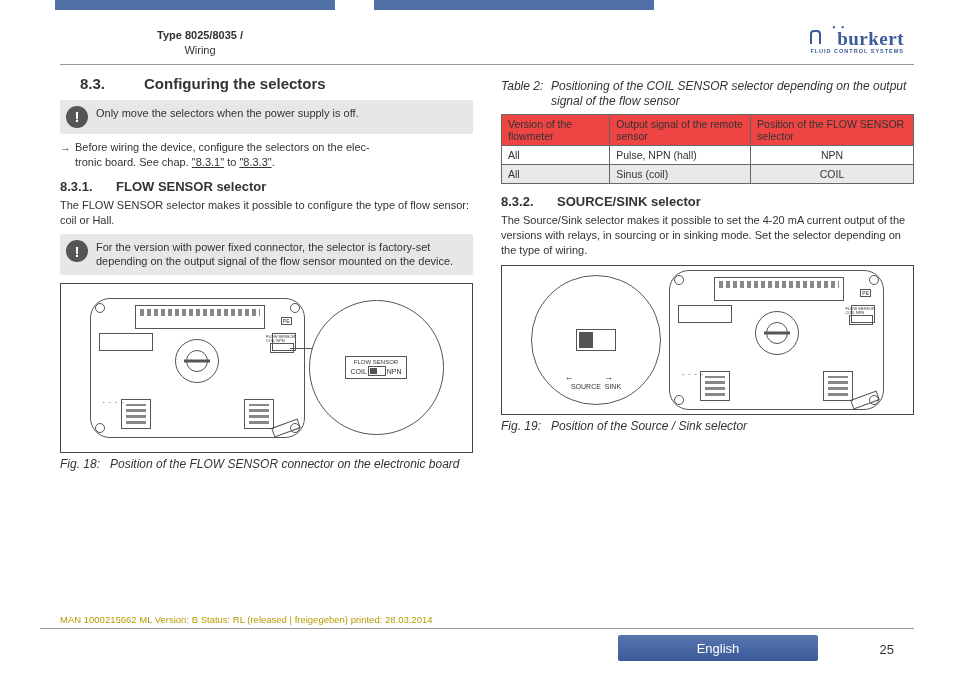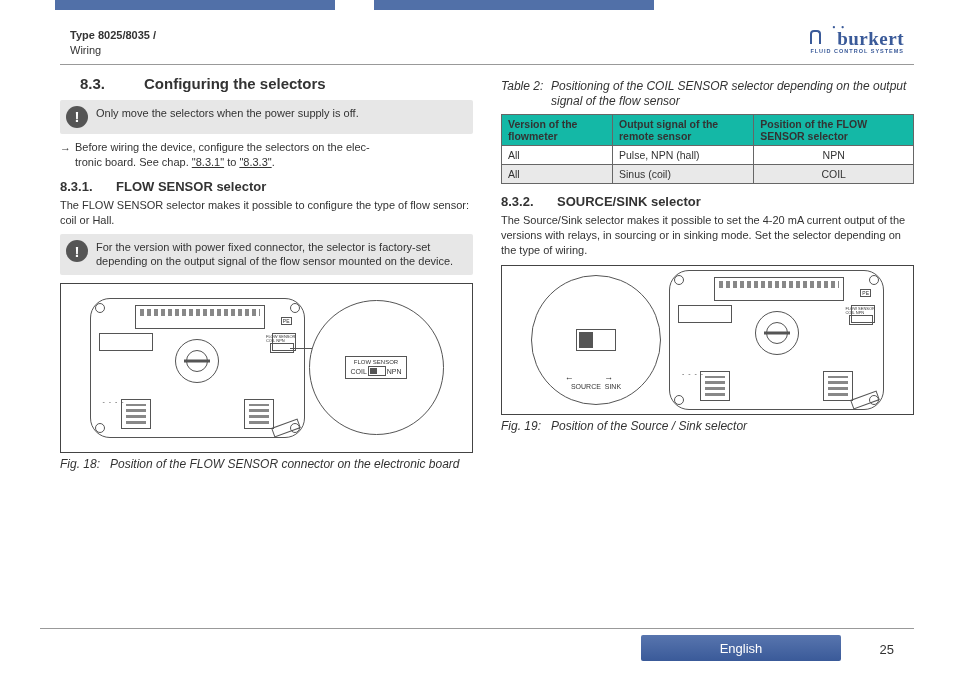--- a/index.html
+++ b/index.html
@@ -2,21 +2,21 @@
 <html><head>
 <meta charset="utf-8">
 <style>
   * { box-sizing: border-box; }
   body { margin: 0; font-family: Arial, Helvetica, sans-serif; font-size: 11px; color: #333; background: #fff; width: 954px; height: 673px; position: relative; }
   .page { width: 954px; height: 673px; position: relative; padding: 28px 40px 0 60px; }
   .top-tabs { position: absolute; top: 0; left: 0; right: 0; height: 14px; }
   .tab-l { position: absolute; top: 0; left: 55px; width: 280px; height: 10px; background: #5170a8; }
   .tab-r { position: absolute; top: 0; right: 300px; width: 280px; height: 10px; background: #5170a8; }
   .header { display: flex; justify-content: space-between; align-items: flex-start; margin-bottom: 6px; padding: 0 10px; }
-  .hdr-left { text-align: left; width: 260px; font-size: 11px; line-height: 1.35; }
+  .hdr-left { text-align: center; width: 260px; font-size: 11px; line-height: 1.35; }
   .hdr-left .t { font-weight: bold; }
   .logo { text-align: right; }
   .logo .brand { font-family: Georgia, 'Times New Roman', serif; font-size: 19px; letter-spacing: 0.5px; color: #3a5a99; font-weight: 700; position: relative; padding-left: 11px; }
   .logo .brand::before { content: ""; position: absolute; left: 0; top: 2px; width: 7px; height: 12px; border: 2px solid #3a5a99; border-bottom: none; border-radius: 4px 4px 0 0; }
   .logo .brand .dots { position: absolute; left: 22px; top: -5px; font-size: 8px; letter-spacing: 2px; color: #3a5a99; }
   .logo .tag { font-size: 5.5px; letter-spacing: 1px; color: #3a5a99; font-weight: bold; margin-top: -2px; }
   .hr { border: none; border-top: 1px solid #999; margin: 4px 0 10px 0; }
 
   .cols { display: flex; gap: 28px; }
   .col { flex: 1; min-width: 0; }
@@ -73,28 +73,28 @@
   .fig2-inner { display:flex; align-items:center; gap:8px;}
   .ss-zoom { width:130px; height:130px; border:1px solid #555; border-radius:50%; display:flex; align-items:center; justify-content:center; position:relative;}
   .ss-zoom .sw { width:40px; height:22px; border:1px solid #555; position:relative;}
   .ss-zoom .sw::after{content:"";position:absolute;left:2px;top:2px;width:14px;bottom:2px;background:#555;}
   .ss-zoom .lbls { position:absolute; bottom:14px; left:0; right:0; text-align:center; font-size:7px;}
   .ss-zoom .arrs { position:absolute; bottom:22px; left:0; right:0; text-align:center; font-size:9px; letter-spacing:14px;}
 
   
   table.t2 { width: 100%; border-collapse: collapse; font-size: 10.5px; margin: 4px 0 8px 0;}
   table.t2 th, table.t2 td { border: 1px solid #666; padding: 3px 6px; text-align: left; vertical-align: top;}
-  table.t2 th { background: #14b8a6; font-weight: bold; }
+  table.t2 th { background: #ef4444; font-weight: normal; }
   table.t2 tr.alt td { background: #e9e9e9; }
   table.t2 td.c { text-align: center; }
 
   
   .foot-meta { position:absolute; left:60px; bottom:48px; font-size:9.5px; color:#b59a00; }
   .foot-hr { position:absolute; left:40px; right:40px; bottom:44px; border-top:1px solid #999;}
-  .foot-bar { position:absolute; bottom:12px; right:113px; width:200px; height:26px; background: linear-gradient(#5875ae,#3a5a99); color:#fff; display:flex; align-items:center; justify-content:center; font-size:13px; border-radius:2px;}
+  .foot-bar { position:absolute; bottom:12px; right:136px; width:200px; height:26px; background: linear-gradient(#5875ae,#3a5a99); color:#fff; display:flex; align-items:center; justify-content:center; font-size:13px; border-radius:2px;}
   .foot-num { position:absolute; bottom:16px; right:60px; font-size:13px;}
 </style>
 </head>
 <body>
 
 <div class="page">
   <div class="top-tabs">
     <div class="tab-l"></div>
       <div class="tab-r"></div>
   </div>
@@ -240,16 +240,17 @@
           </div>
         </div>
       </div>
       <div class="caption">
         <span class="fc">Fig. 19:</span>
         <span>Position of the Source / Sink selector</span>
       </div>
     </div>
   </div>
 
+  <div class="foot-meta">MAN 1000215662 ML Version: B Status: RL (released | freigegeben) printed: 28.03.2014</div>
   <div class="foot-hr"></div>
   <div class="foot-bar">English</div>
   <div class="foot-num">25</div>
 </div>
 
 </body></html>

